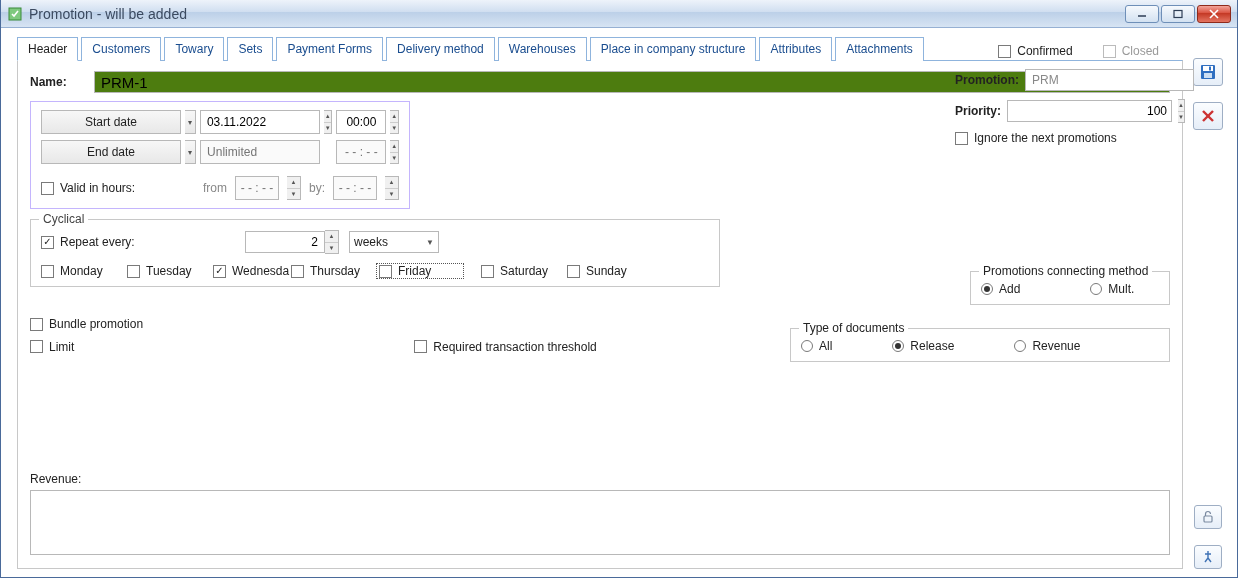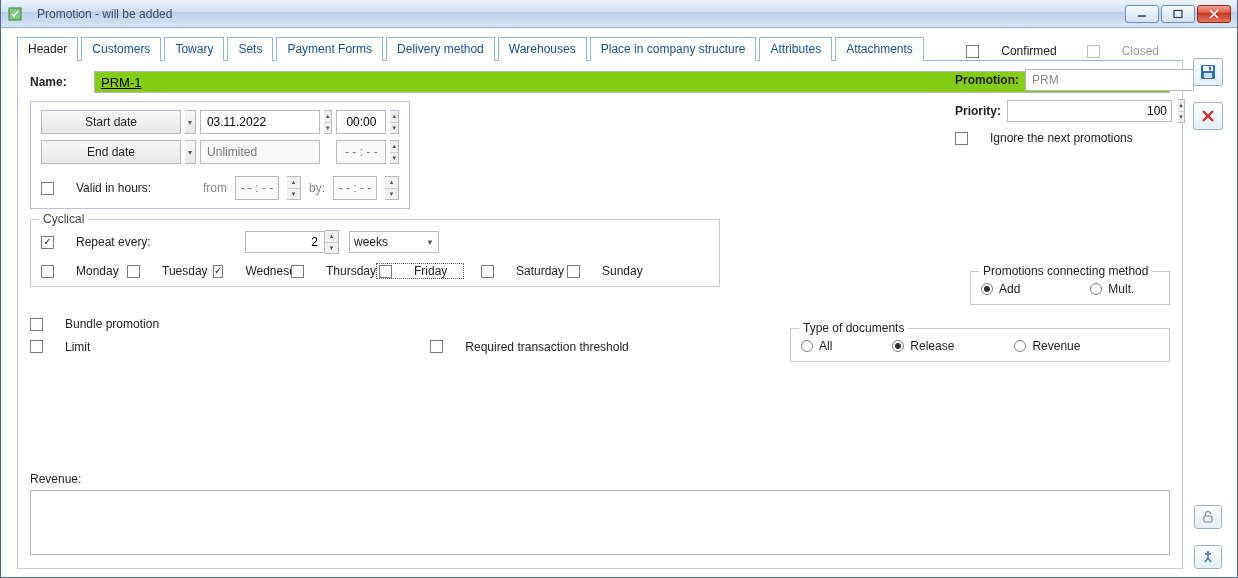--- a/index.html
+++ b/index.html
@@ -29,21 +29,21 @@
     align-items: center;
     padding: 0 6px;
   }
   .titlebar .app-icon {
     width: 16px; height: 16px;
     margin-right: 6px;
     display:flex;align-items:center;justify-content:center;
     font-size:12px;
   }
   .titlebar .app-icon svg { width:16px; height:16px; }
-  .titlebar .title-text { color: #3b4a60; font-size: 12px; margin-left: 8px; }
+  .titlebar .title-text { color: #3b4a60; font-size: 14px; }
   .titlebar .win-buttons {
     margin-left: auto;
     display: flex;
     gap: 2px;
   }
   .win-btn {
     width: 34px; height: 18px;
     border: 1px solid #6e8fb8;
     border-radius: 3px;
     background: linear-gradient(#f6f9fd,#d3e1f1);
@@ -125,23 +125,22 @@
     flex-direction:column;
     position:relative;
   }
   .row { display:flex; align-items:center; gap:8px; margin-bottom:8px; }
   .label { min-width:auto; }
   .bold { font-weight:bold; }
   .text-input {
     border:1px solid #b8b8b8;
     height:22px;
     padding:2px 6px;
-    font-family:inherit;font-size:13px;
-    background:#84cc16;
-    text-decoration:underline;
+    font-family:inherit;font-size:15px;
+    background:#4d7c0f;
   }
   .text-input.big { flex:1; }
   
   .date-block {
     border:1px solid #c4b5fd;
     padding:8px 10px;
     width:380px;
     margin-bottom:6px;
   }
   .btn-field {
@@ -169,21 +168,21 @@
     padding:2px 4px;font-family:inherit;font-size:12px;text-align:center;
   }
   .spinner {
     width:14px;height:24px;border:1px solid #b8b8b8;border-left:none;
     display:flex;flex-direction:column;
   }
   .spinner div{flex:1;display:flex;align-items:center;justify-content:center;font-size:6px;color:#555;border-bottom:1px solid #ccc;background:#f0f0f0;}
   .spinner div:last-child{border-bottom:none;}
   
   .chk {
-    display:inline-flex;align-items:center;gap:22px;cursor:default;
+    display:inline-flex;align-items:center;gap:6px;cursor:default;
   }
   .chk-box {
     width:13px;height:13px;border:1px solid #7a7a7a;background:#fff;
     display:inline-flex;align-items:center;justify-content:center;font-size:10px;line-height:1;color:#222;
   }
   .chk.disabled .chk-box { border-color:#bbb; }
   .chk.disabled { color:#9a9a9a; }
   
   .rad { display:inline-flex;align-items:center;gap:6px;cursor:default; }
   .rad-circle{width:12px;height:12px;border:1px solid #7a7a7a;border-radius:50%;display:inline-flex;align-items:center;justify-content:center;background:#fff;}

